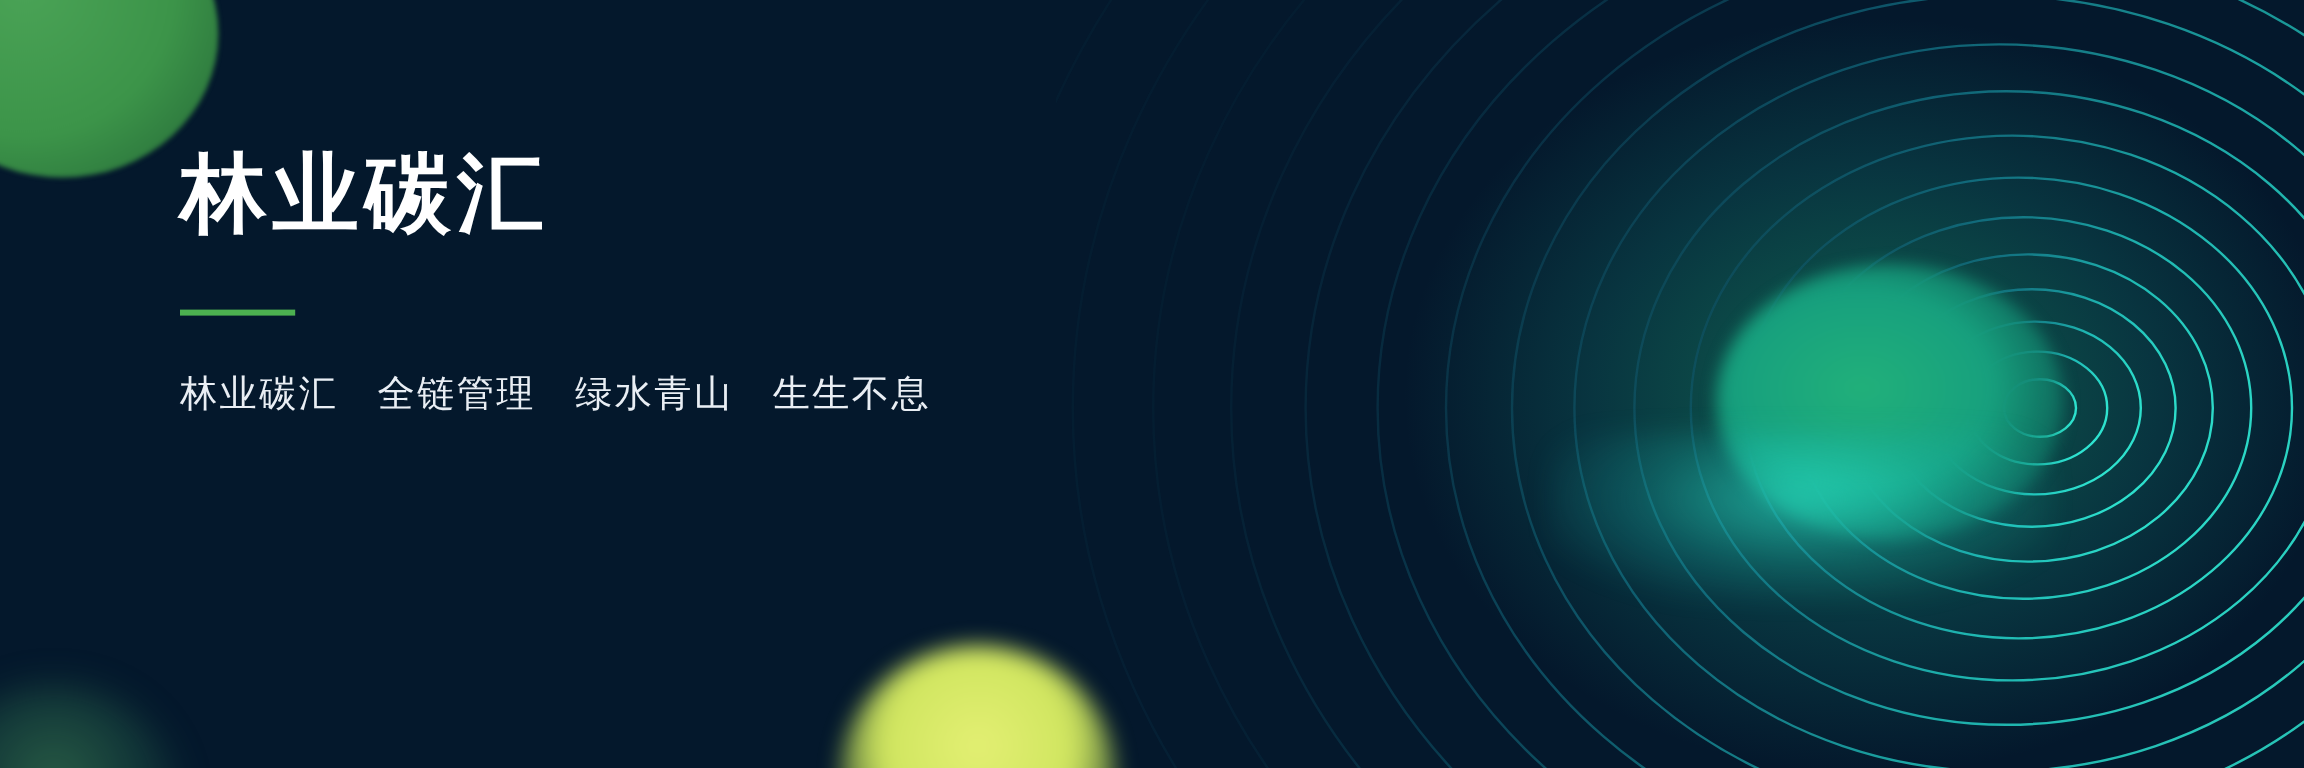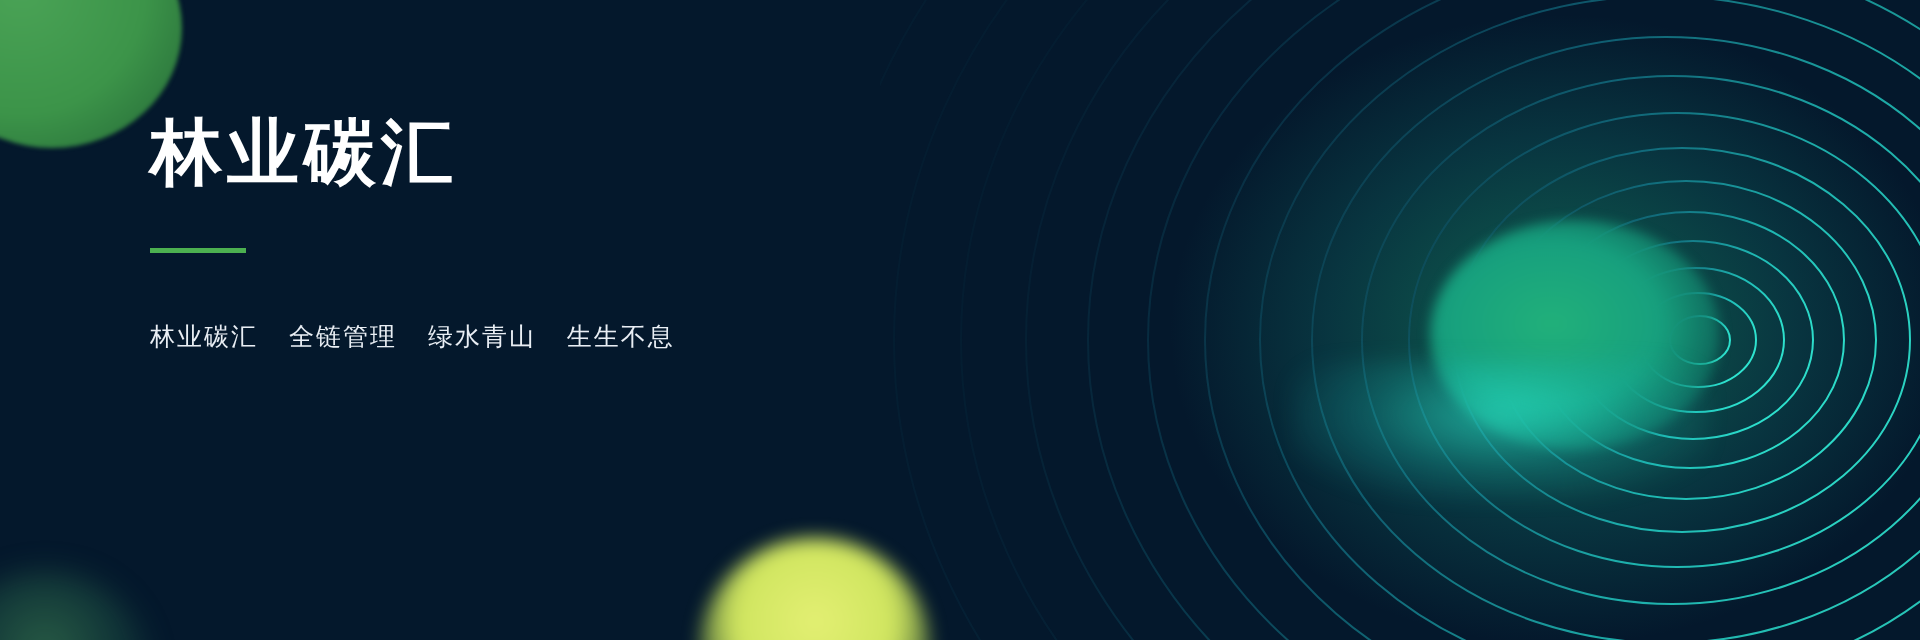--- a/index.html
+++ b/index.html
@@ -90,21 +90,21 @@
     width: 420px;
     height: 140px;
     background: radial-gradient(ellipse at 50% 40%, rgba(45,240,215,0.55) 0%, rgba(30,200,190,0.22) 45%, rgba(20,140,150,0) 80%);
     filter: blur(10px);
   }
 
   
   .content {
     position: absolute;
     left: 150px;
-    top: 116px;
+    top: 126px;
     width: 860px;
   }
   .title-main {
     font-size: 72px;
     line-height: 1.0;
     font-weight: bold;
     color: #ffffff;
     letter-spacing: 5px;
     margin: 0 0 18px 0;
     white-space: nowrap;
@@ -118,22 +118,22 @@
     margin: 0;
     white-space: nowrap;
   }
   .divider {
     margin-top: 60px;
     width: 96px;
     height: 5px;
     background: #4cb050;
   }
   .tagline {
-    margin-top: 67px;
-    font-size: 25px;
+    margin-top: 44px;
+    font-size: 31px;
     color: #e9eef4;
     letter-spacing: 2px;
     white-space: nowrap;
     font-weight: normal;
   }
   .tagline span { margin-right: 22px; }
   .tagline span:last-child { margin-right: 0; }
 </style>
 </head>
 <body>

